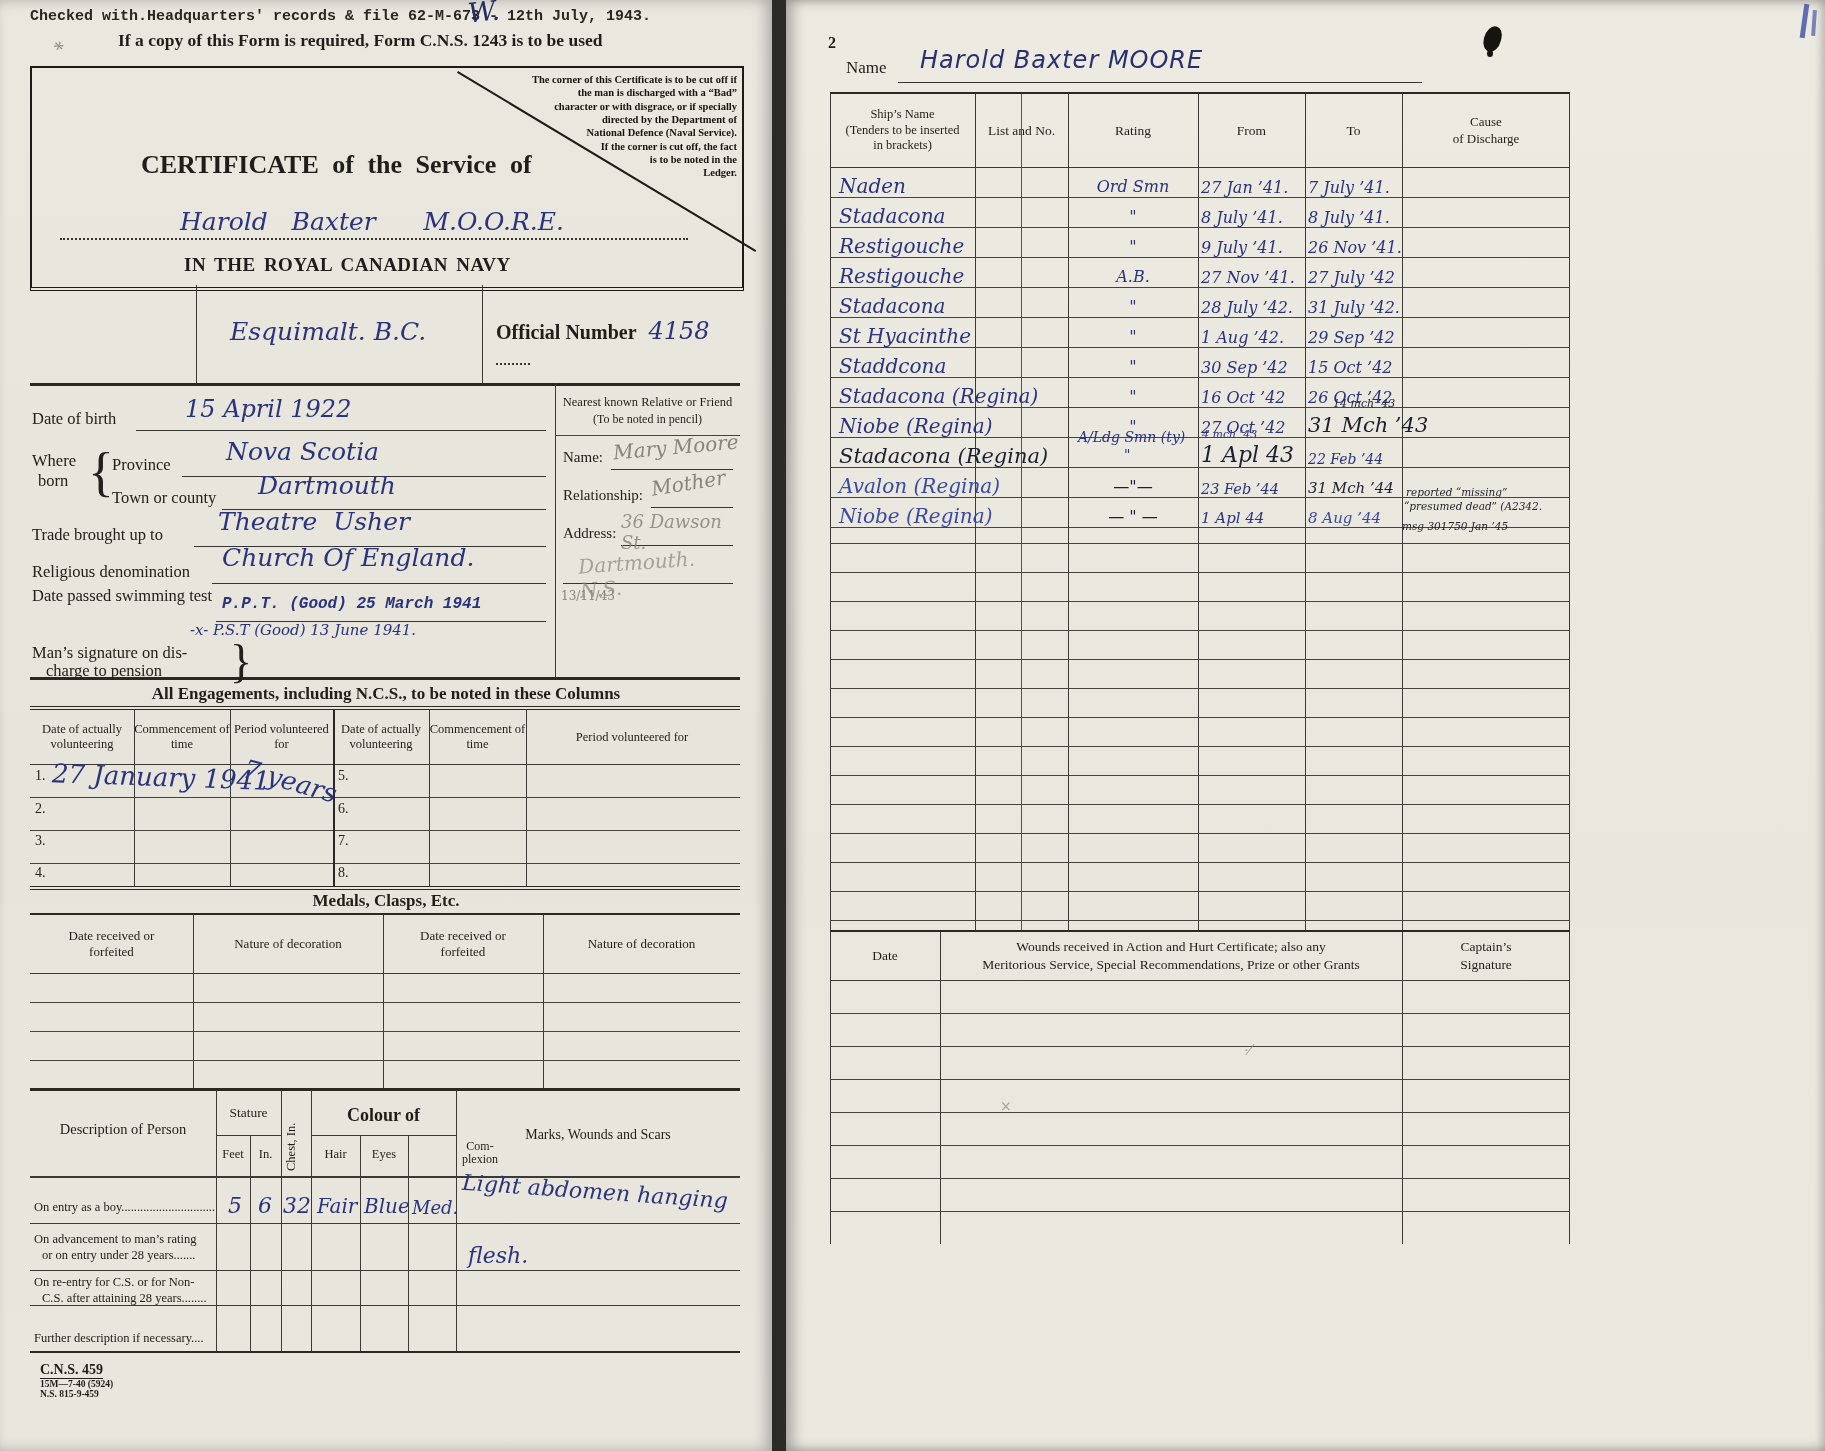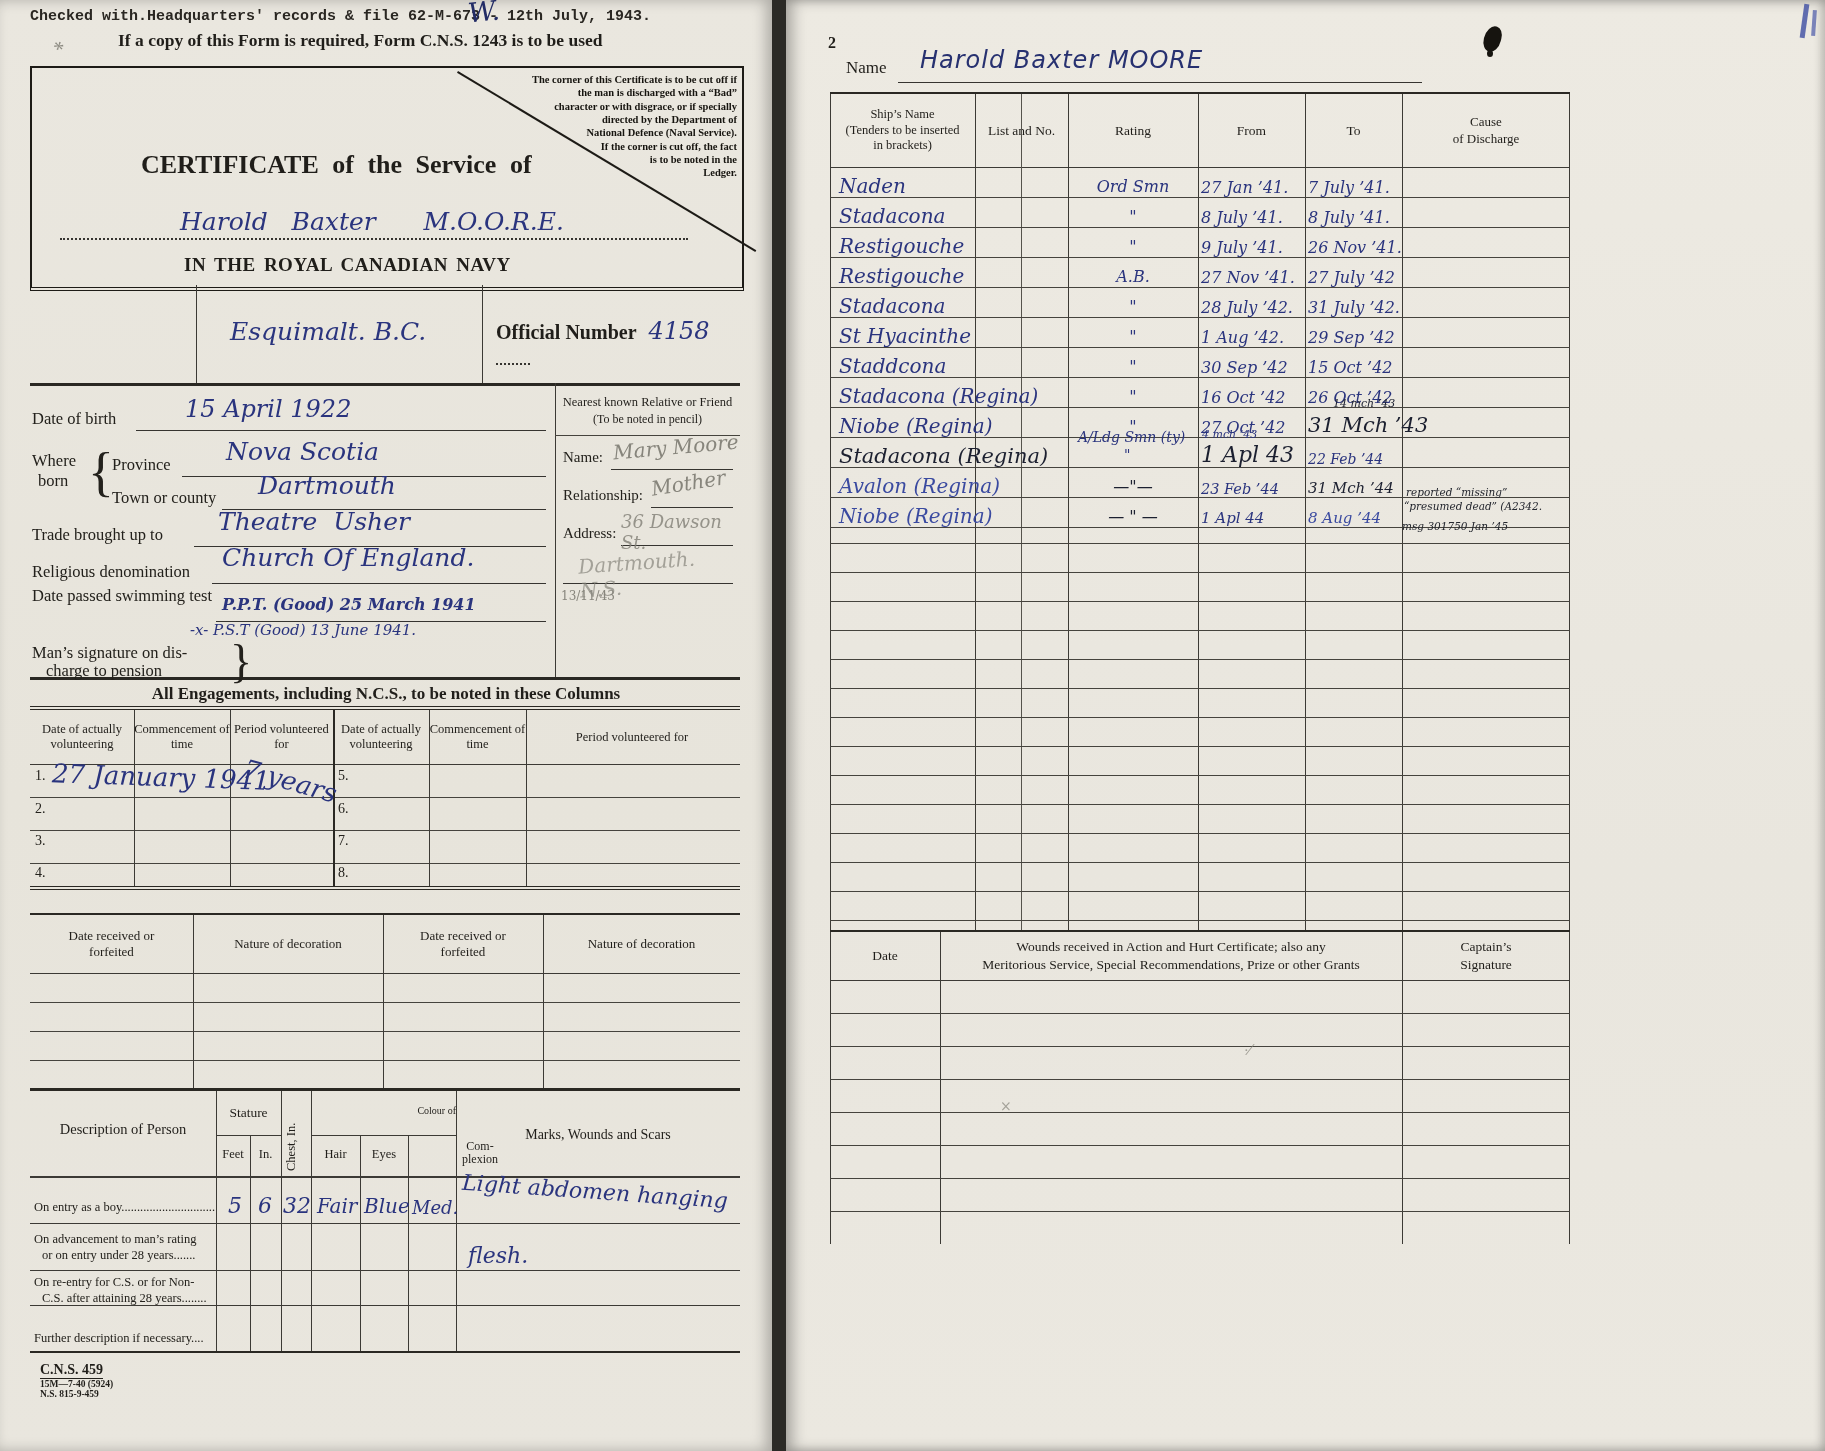--- a/index.html
+++ b/index.html
@@ -83,21 +83,21 @@
     <div class="lbl" style="left:2px;top:142px;font-size:16.5px;">Trade brought up to</div>
     <div class="uline" style="left:164px;top:120px;width:352px;height:43px;"></div>
     <div class="abs hw" style="left:188px;top:124px;font-size:25px;word-spacing:8px;">Theatre Usher</div>
 
     <div class="lbl" style="left:2px;top:179px;font-size:16.5px;">Religious denomination</div>
     <div class="uline" style="left:182px;top:157px;width:334px;height:43px;"></div>
     <div class="abs hw" style="left:192px;top:160px;font-size:25px;">Church Of England.</div>
 
     <div class="lbl" style="left:2px;top:203px;font-size:16.5px;">Date passed swimming test</div>
     <div class="uline" style="left:186px;top:198px;width:330px;height:40px;"></div>
-    <div class="abs hw" style="left:192px;top:212px;font-size:16px;font-weight:bold;">P.P.T. (Good)   25 March 1941</div>
+    <div class="abs hw" style="left:192px;top:212px;font-size:16px;font-weight:bold;font-family:Liberation Mono, monospace;">P.P.T. (Good)   25 March 1941</div>
     <div class="abs hw" style="left:160px;top:238px;font-size:15px;">-x-  P.S.T (Good)     13 June 1941.</div>
 
     <div class="lbl" style="left:2px;top:260px;font-size:16.5px;">Man’s signature on dis-</div>
     <div class="lbl" style="left:16px;top:278px;font-size:16.5px;">charge to pension</div>
     <div class="lbl" style="left:200px;top:252px;font-size:46px;font-weight:200;">}</div>
 
     <div class="abs" style="left:525px;top:0;width:185px;height:294px;">
       <div class="abs ft" style="left:0;top:12px;width:185px;text-align:center;font-size:12.5px;">Nearest known Relative or Friend</div>
       <div class="abs ft" style="left:0;top:29px;width:185px;text-align:center;font-size:12px;">(To be noted in pencil)</div>
       <div class="hl" style="left:0;top:52px;width:185px;background:#45433d;"></div>
@@ -137,20 +137,21 @@
     <div class="lbl" style="left:5px;top:123px;font-size:14px;">3.</div>
     <div class="lbl" style="left:5px;top:155px;font-size:14px;">4.</div>
     <div class="lbl" style="left:308px;top:58px;font-size:14px;">5.</div>
     <div class="lbl" style="left:308px;top:91px;font-size:14px;">6.</div>
     <div class="lbl" style="left:308px;top:123px;font-size:14px;">7.</div>
     <div class="lbl" style="left:308px;top:155px;font-size:14px;">8.</div>
     <div class="abs hw" style="left:22px;top:52px;font-size:26px;transform:rotate(2deg);white-space:nowrap;">27 January 1941</div>
     <div class="abs hw" style="left:212px;top:56px;font-size:26px;transform:rotate(16deg);white-space:nowrap;">7 years</div>
   </div>
 
+  <div class="abs ft" style="left:0;top:891px;width:772px;text-align:center;font-size:17px;font-weight:bold;">Medals, Clasps, Etc.</div>
   <div class="abs" style="left:30px;top:913px;width:710px;height:175px;border-top:2px solid #2a2823;">
     <div class="ehead" style="grid-template-columns:163px 190px 160px 197px;height:58px;border-bottom:1.5px solid #3c3a35;font-size:13px;">
       <span style="width:110px;">Date received or forfeited</span>
       <span>Nature of decoration</span>
       <span style="width:110px;">Date received or forfeited</span>
       <span>Nature of decoration</span>
     </div>
     <div class="rowlines" style="--p:28px;top:59px;height:115px;"></div>
     <div class="vl" style="left:163px;top:0;height:175px;"></div>
     <div class="vl" style="left:353px;top:0;height:175px;"></div>
@@ -169,21 +170,21 @@
     <div class="hl" style="left:281px;top:44px;width:145px;"></div>
     <div class="hl" style="left:0;top:85px;width:710px;height:1.5px;background:#3c3a35;"></div>
     <div class="hl" style="left:0;top:132px;width:710px;"></div>
     <div class="hl" style="left:0;top:179px;width:710px;"></div>
     <div class="hl" style="left:0;top:214px;width:710px;"></div>
     <div class="abs ft" style="left:0;top:30px;width:186px;text-align:center;font-size:14.5px;">Description of Person</div>
     <div class="abs ft" style="left:186px;top:14px;width:65px;text-align:center;font-size:13.5px;">Stature</div>
     <div class="abs ft" style="left:186px;top:56px;width:34px;text-align:center;font-size:12.5px;">Feet</div>
     <div class="abs ft" style="left:220px;top:56px;width:31px;text-align:center;font-size:12.5px;">In.</div>
     <div class="abs ft vert" style="left:254px;top:8px;height:72px;font-size:12.5px;">Chest, In.</div>
-    <div class="abs ft" style="left:281px;top:14px;width:145px;text-align:right;font-size:10px;">Colour of</div>
+    <div class="abs ft" style="left:281px;top:14px;width:145px;text-align:center;font-size:18px;font-weight:bold;">Colour of</div>
     <div class="abs ft" style="left:281px;top:56px;width:49px;text-align:center;font-size:12.5px;">Hair</div>
     <div class="abs ft" style="left:330px;top:56px;width:48px;text-align:center;font-size:12.5px;">Eyes</div>
     <div class="abs ft" style="left:378px;top:49px;width:48px;text-align:center;font-size:12px;line-height:1.1;padding-left:48px;">
       <span>Com-</span><br>
       <span>plexion</span>
     </div>
     <div class="abs ft" style="left:426px;top:36px;width:284px;text-align:center;font-size:14px;">Marks, Wounds and Scars</div>
 
     <div class="lbl" style="left:4px;top:109px;font-size:12.5px;">On entry as a boy..............................</div>
     <div class="lbl" style="left:4px;top:141px;font-size:12.5px;">On advancement to man’s rating</div>

